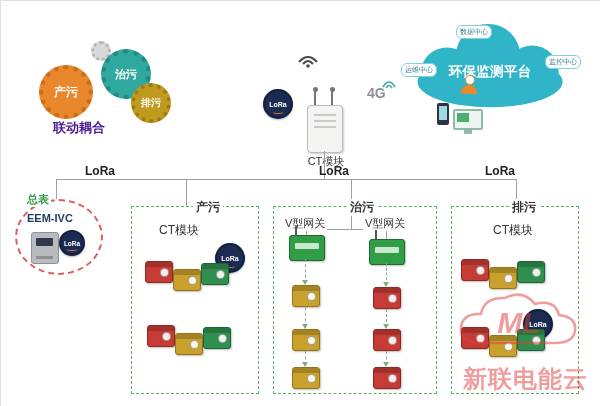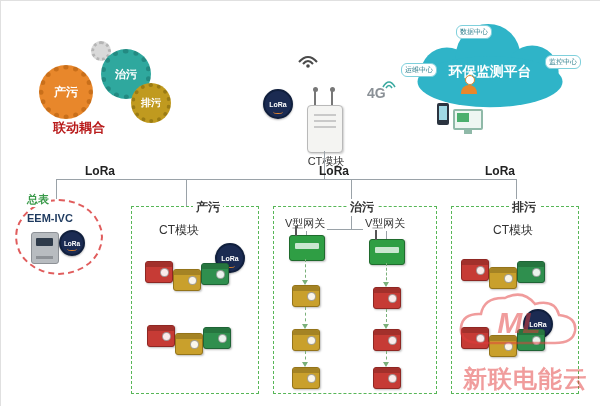--- a/index.html
+++ b/index.html
@@ -63,21 +63,21 @@
   <div class="gear" style="left:90px;top:40px;width:14px;height:14px;border:3px dotted #b5b5b5;background:#d9d9d9;"></div>
   <div class="gear" style="left:38px;top:64px;width:44px;height:44px;background:#e8872b;border:5px dotted #c96f1a;font-size:12px;">
       <span>产污</span>
     </div>
   <div class="gear" style="left:100px;top:48px;width:40px;height:40px;background:#2fa89e;border:5px dotted #238a82;font-size:11px;">
       <span>治污</span>
     </div>
   <div class="gear" style="left:130px;top:82px;width:32px;height:32px;background:#c09a1f;border:4px dotted #9a7b14;font-size:10px;">
       <span>排污</span>
     </div>
-  <div class="txt" style="left:52px;top:118px;font-size:13px;font-weight:bold;color:#b91c1c;">联动耦合</div>
+  <div class="txt" style="left:52px;top:118px;font-size:13px;font-weight:bold;color:#4c1d95;">联动耦合</div>
 
   <svg class="abs" style="left:294px;top:48px;" width="26" height="20" viewBox="0 0 24 20">
     <path d="M3 13 Q12 3 21 13" fill="none" stroke="#4a4a4a" stroke-width="2"></path>
     <path d="M7 15 Q12 9 17 15" fill="none" stroke="#4a4a4a" stroke-width="2"></path>
     <circle cx="12" cy="17" r="1.8" fill="#4a4a4a"></circle>
   </svg>
   <div class="antenna" style="left:313px;top:90px;"></div>
   <div class="antenna" style="left:330px;top:90px;"></div>
   <div class="router-body" style="left:306px;top:104px;">
     <i style="top:8px;"></i>

